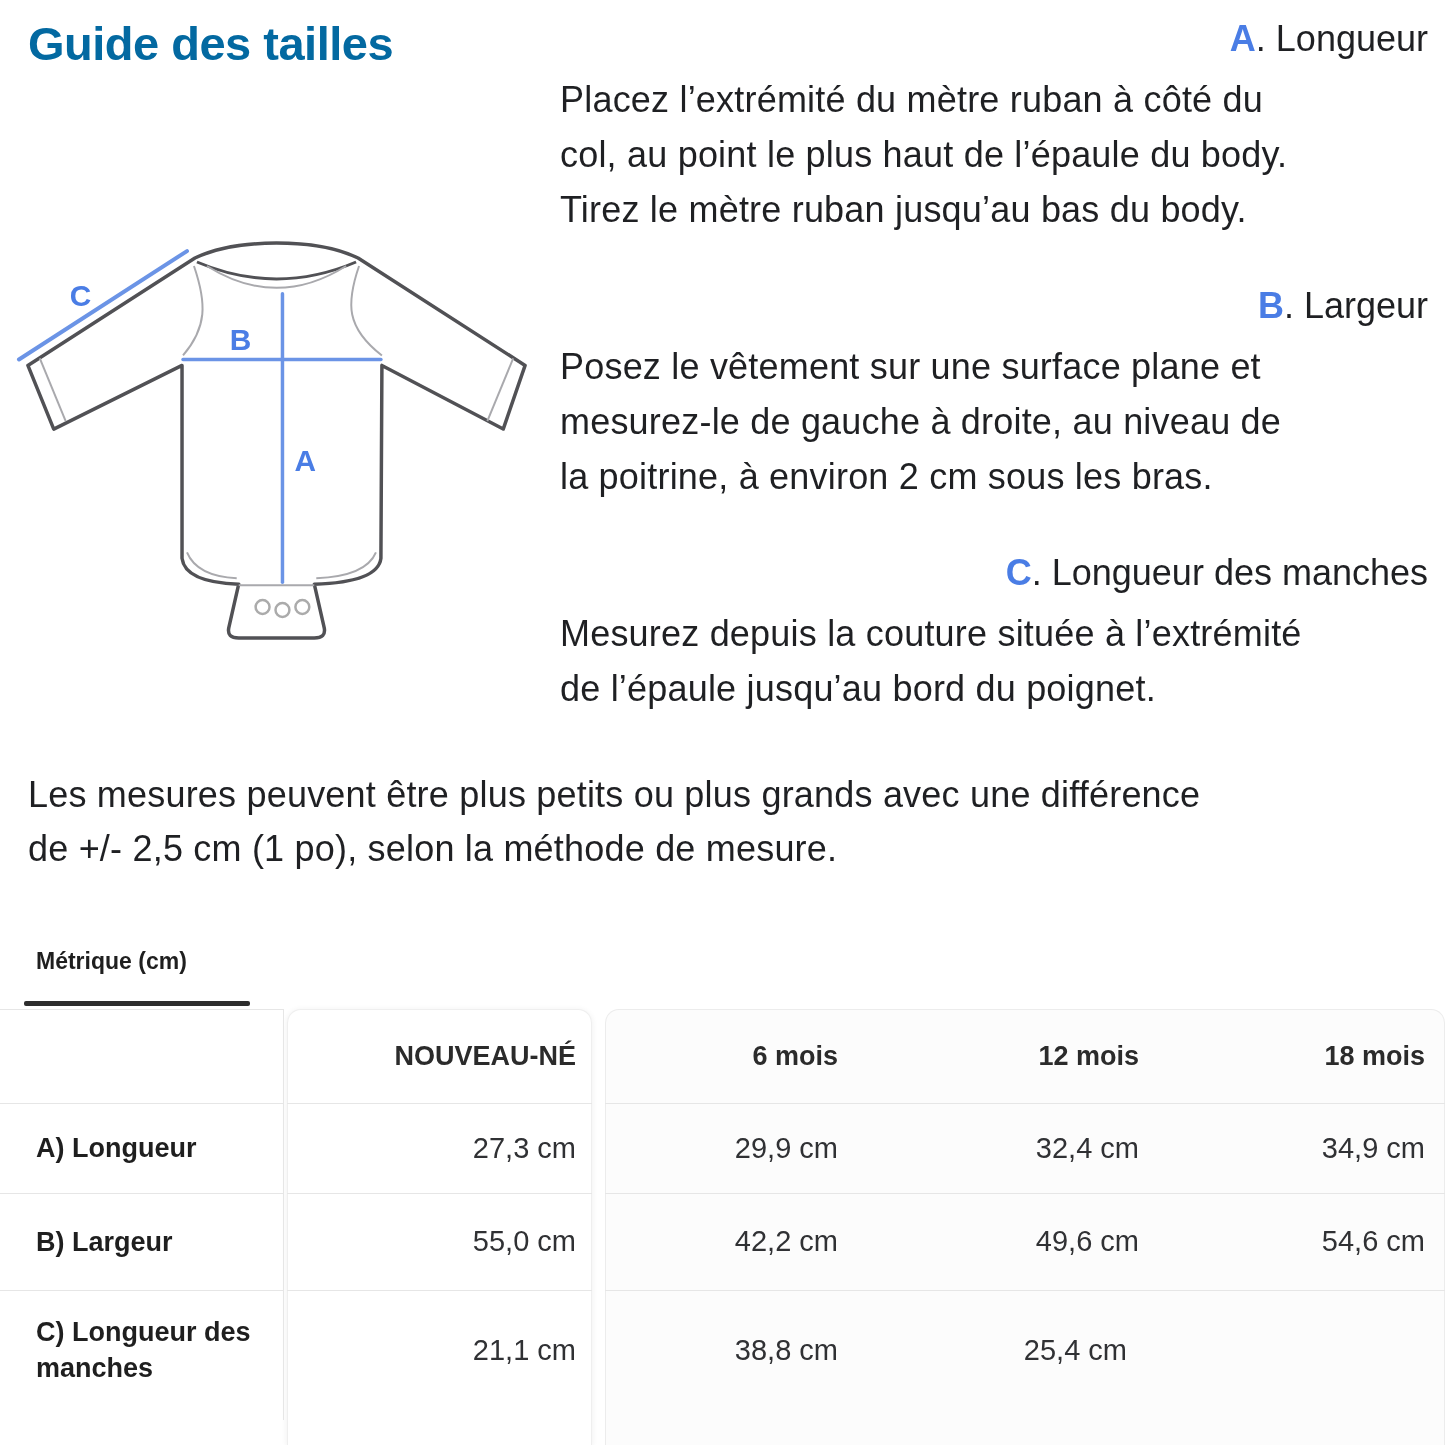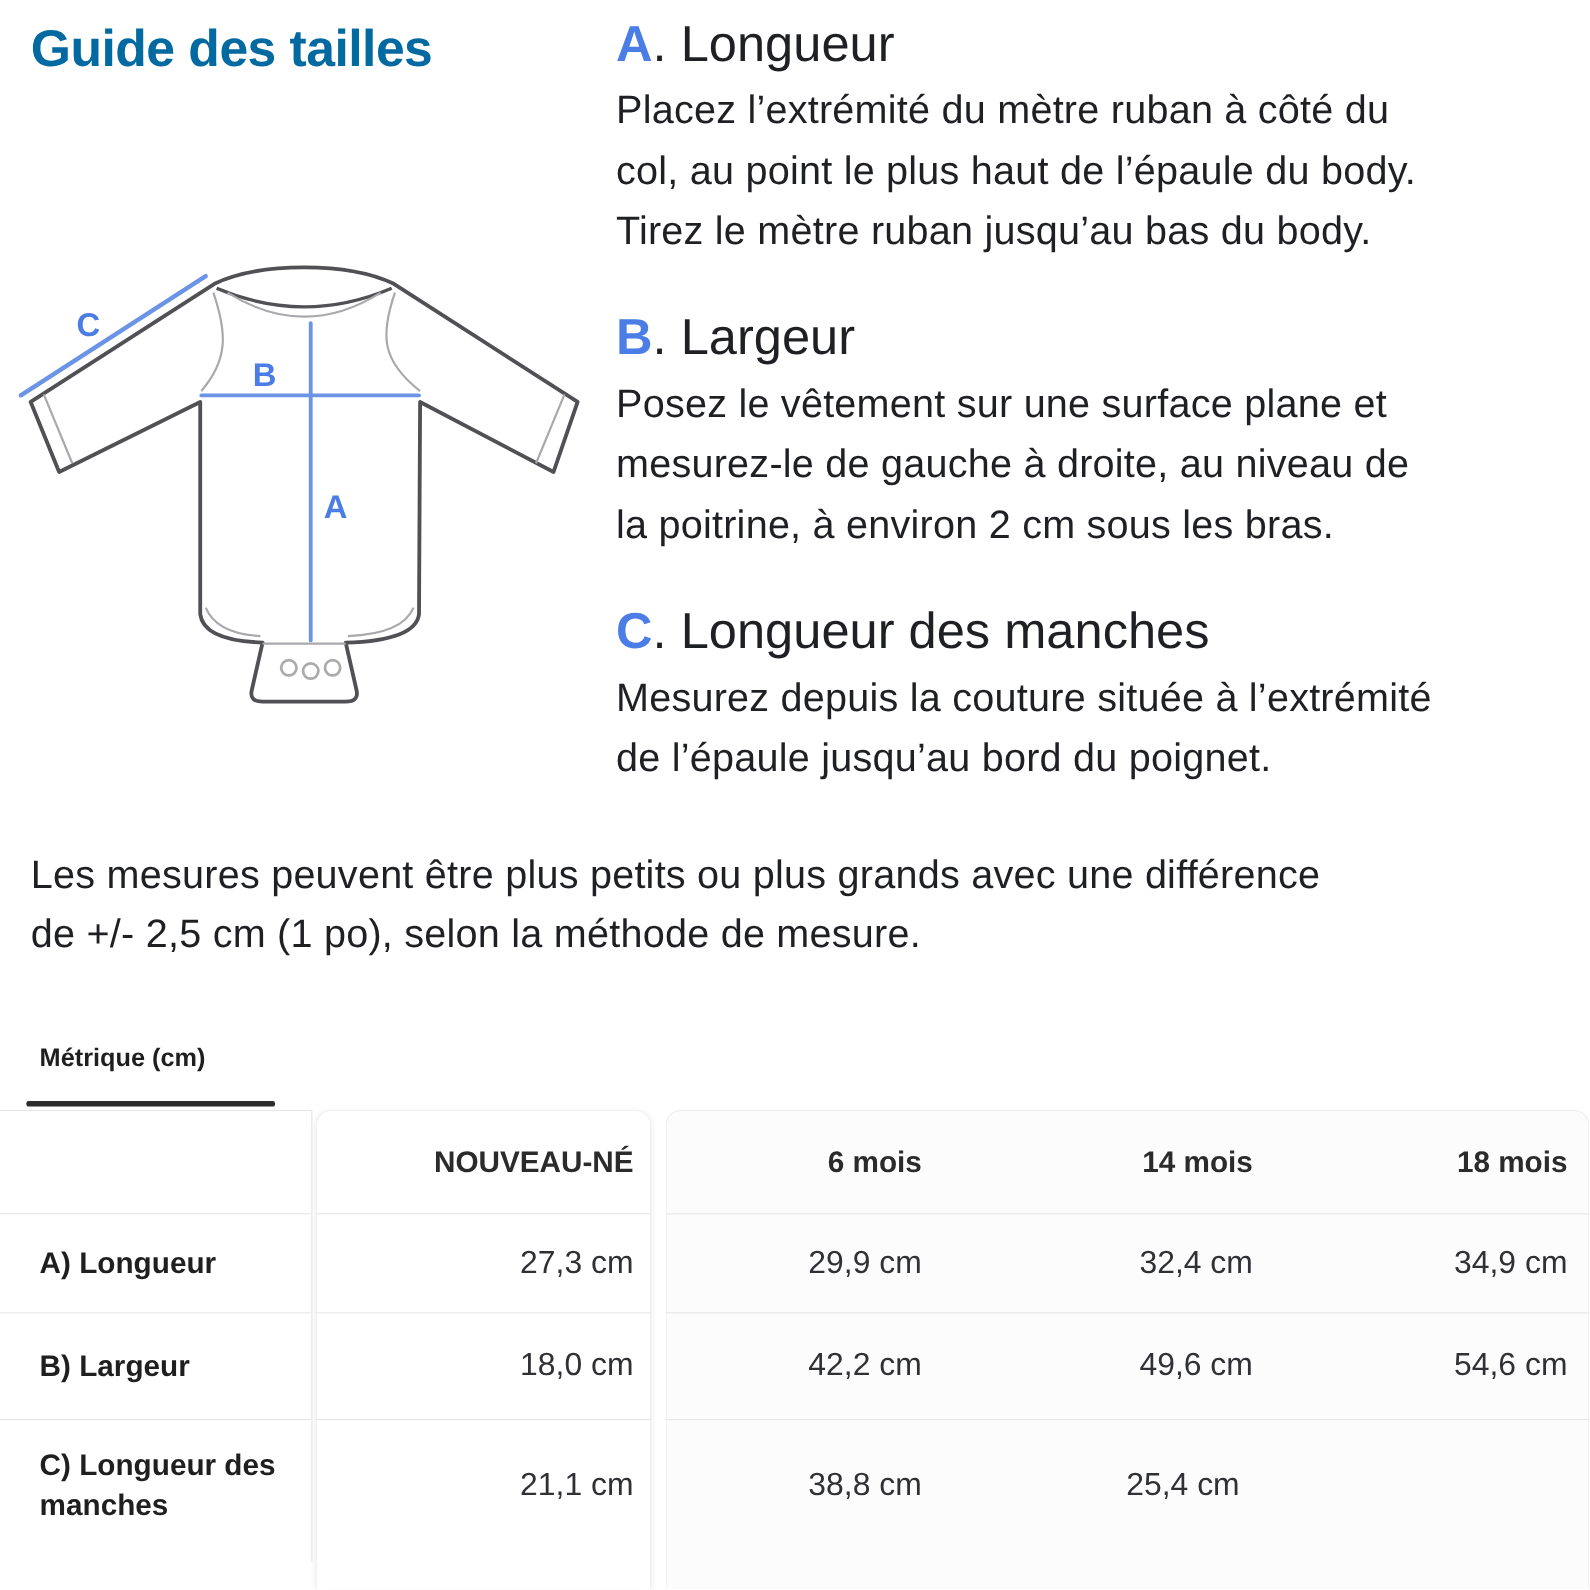--- a/index.html
+++ b/index.html
@@ -9,21 +9,21 @@
   
   .page-title{position:absolute;left:28px;top:16px;font-size:47px;font-weight:700;
               color:#0369a1;letter-spacing:-0.5px;}
 
   
   .diagram{position:absolute;left:8px;top:232px;width:537px;height:418px;}
 
   
   .instructions{position:absolute;left:560px;top:16px;width:868px;}
   .section{margin-bottom:46px;}
-  .sec-head{font-size:46px;line-height:46px;margin-bottom:10px;color:#1f2023;}
+  .sec-head{font-size:36px;line-height:46px;margin-bottom:10px;color:#1f2023;text-align:right;}
   .sec-letter{font-weight:700;color:#4a7de5;}
   .body-line{font-size:36px;line-height:55px;color:#1f2023;letter-spacing:0.2px;}
 
   
   .note{position:absolute;left:28px;top:768px;width:1395px;}
   .note .body-line{line-height:54px;}
 
   
   .tab-label{position:absolute;left:36px;top:948px;font-size:23px;font-weight:700;color:#1f1f1f;}
   .tab-underline{position:absolute;left:24px;top:1001px;width:226px;height:5px;background:#2d2d2d;border-radius:2px;}
@@ -159,31 +159,31 @@
     <div class="sep" style="left:0;width:283px;top:281px;"></div>
     <div class="sep" style="left:287px;width:305px;top:281px;"></div>
     <div class="sep" style="left:605px;right:0;top:281px;"></div>
     <div class="vline"></div>
 
     <div class="tgrid">
 
       <div class="cell lab"></div>
       <div class="cell val hdr pr16">NOUVEAU-NÉ</div>
       <div class="cell val hdr pr8">6 mois</div>
-      <div class="cell val hdr pr8">14 mois</div>
+      <div class="cell val hdr pr8">12 mois</div>
       <div class="cell val hdr pr38">18 mois</div>
 
       <div class="cell lab">A) Longueur</div>
       <div class="cell val pr16">27,3 cm</div>
       <div class="cell val pr8">29,9 cm</div>
       <div class="cell val pr8">32,4 cm</div>
       <div class="cell val pr38">34,9 cm</div>
 
       <div class="cell lab">B) Largeur</div>
-      <div class="cell val pr16">18,0 cm</div>
+      <div class="cell val pr16">55,0 cm</div>
       <div class="cell val pr8">42,2 cm</div>
       <div class="cell val pr8">49,6 cm</div>
       <div class="cell val pr38">54,6 cm</div>
 
       <div class="cell lab">C) Longueur des manches</div>
       <div class="cell val pr16">21,1 cm</div>
       <div class="cell val pr8">38,8 cm</div>
       <div class="cell val pr38">25,4 cm</div>
     </div>
   </div>

